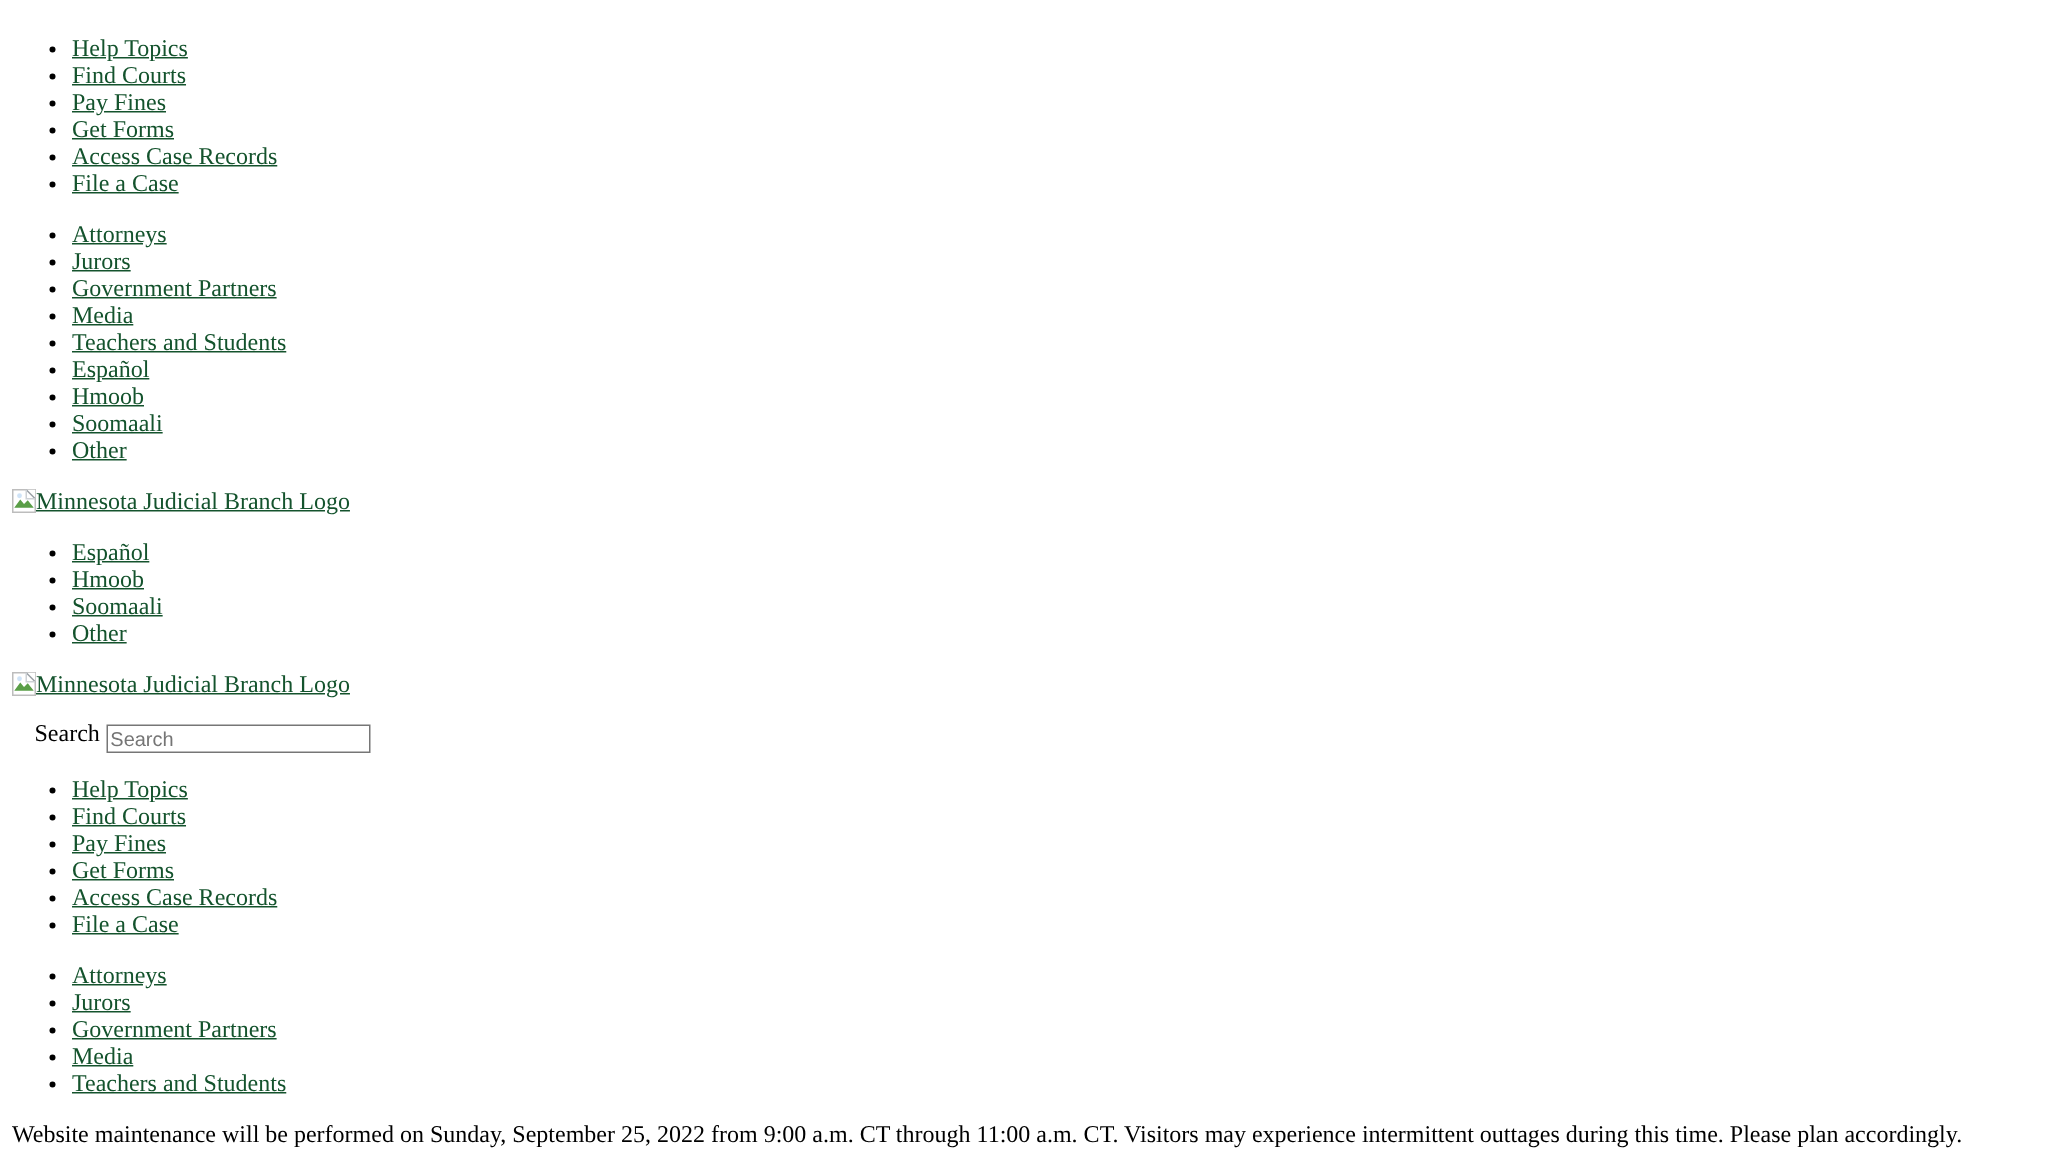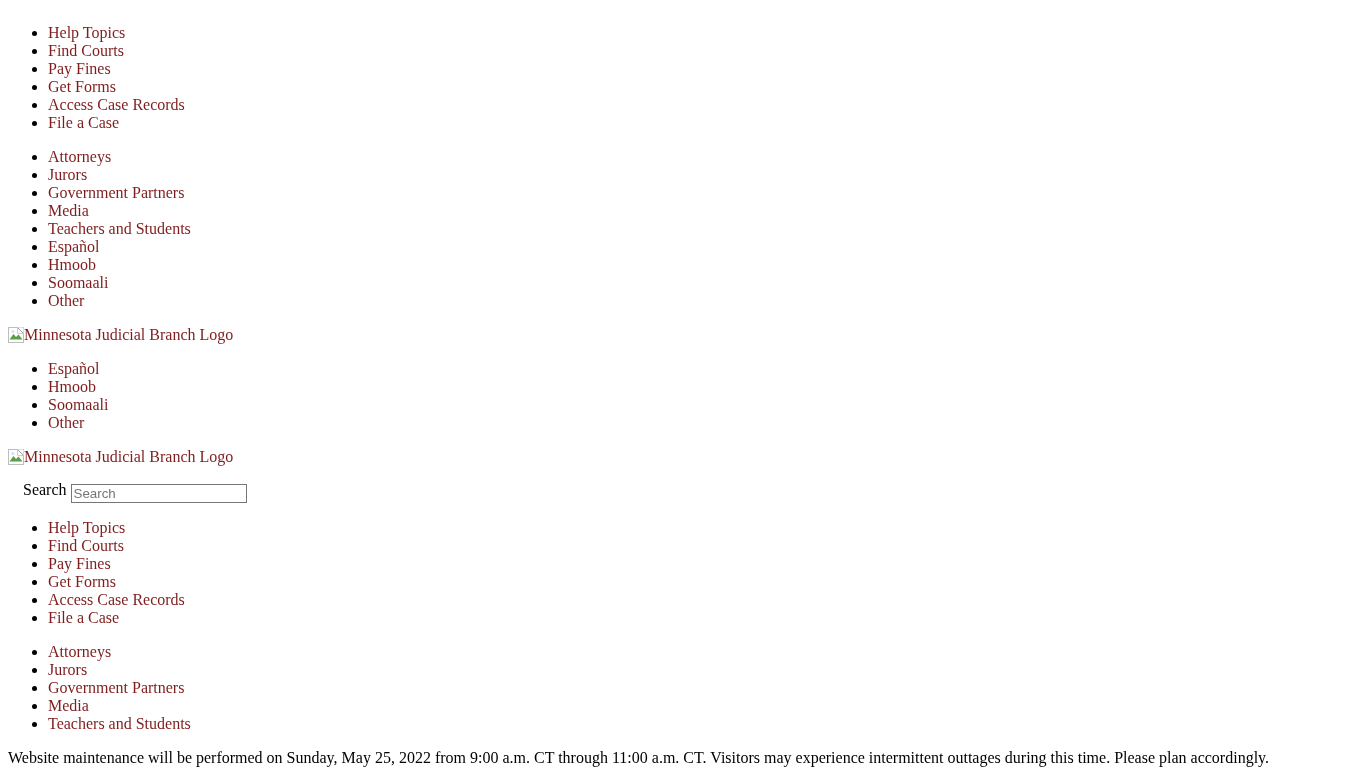--- a/index.html
+++ b/index.html
@@ -18,21 +18,22 @@
     list-style-type: disc;
     margin: 16px 0;
     padding-left: 40px;
   }
   li {
     margin: 0;
     padding: 0;
     line-height: 18px;
   }
   a {
-    color: #7f1d1d;
+    color: #14532d;
+    text-decoration: underline;
     cursor: pointer;
   }
 
   p {
     margin: 16px 0;
     line-height: 18px;
   }
 
   .logo-line {
     margin: 2px 0;
@@ -203,21 +204,21 @@
     <a>Government Partners</a>
   </li>
   <li>
     <a>Media</a>
   </li>
   <li>
     <a>Teachers and Students</a>
   </li>
 </ul>
 
-<p>Website maintenance will be performed on Sunday, May 25, 2022 from 9:00 a.m. CT through 11:00 a.m. CT. Visitors may experience intermittent outtages during this time. Please plan accordingly.</p>
+<p>Website maintenance will be performed on Sunday, September 25, 2022 from 9:00 a.m. CT through 11:00 a.m. CT. Visitors may experience intermittent outtages during this time. Please plan accordingly.</p>
 
 <ul>
   <li>
     <a><span class="broken-img"><svg width="16" height="16" viewBox="0 0 16 16" xmlns="http://www.w3.org/2000/svg">
             <rect x="0.5" y="0.5" width="15" height="15" fill="#ffffff" stroke="#bdbdbd" stroke-width="1"></rect>
             <path d="M1.5 12.5 L5.5 7 L8 10 L10.5 7.5 L14.5 12.5 Z" fill="#cfe3f7"></path>
             <circle cx="5" cy="4.5" r="1.6" fill="#cfe3f7"></circle>
             <path d="M9.5 0.5 L15.5 0.5 L15.5 6.5 Z" fill="#ffffff"></path>
             <path d="M9.5 0.5 L15.5 6.5" stroke="#9aa0a6" stroke-width="1" fill="none"></path>
             <path d="M9.5 0.5 L9.5 6.5 L15.5 6.5" stroke="#cdd1d5" stroke-width="1" fill="none"></path>

